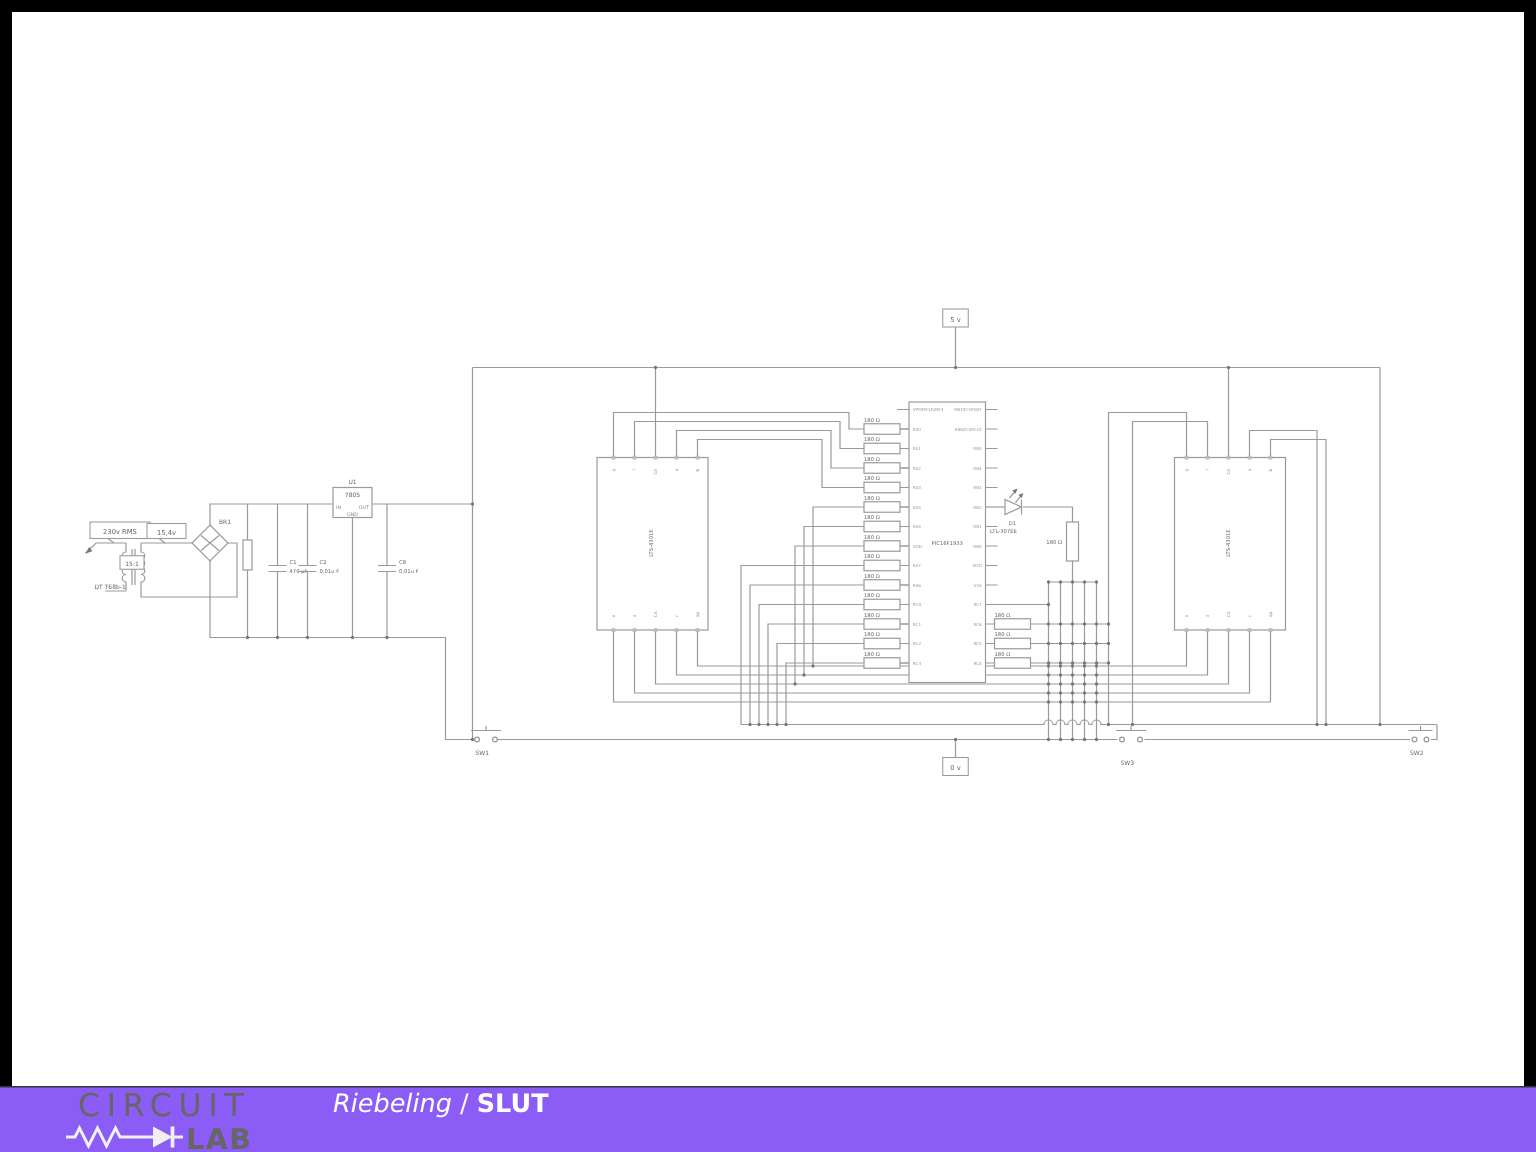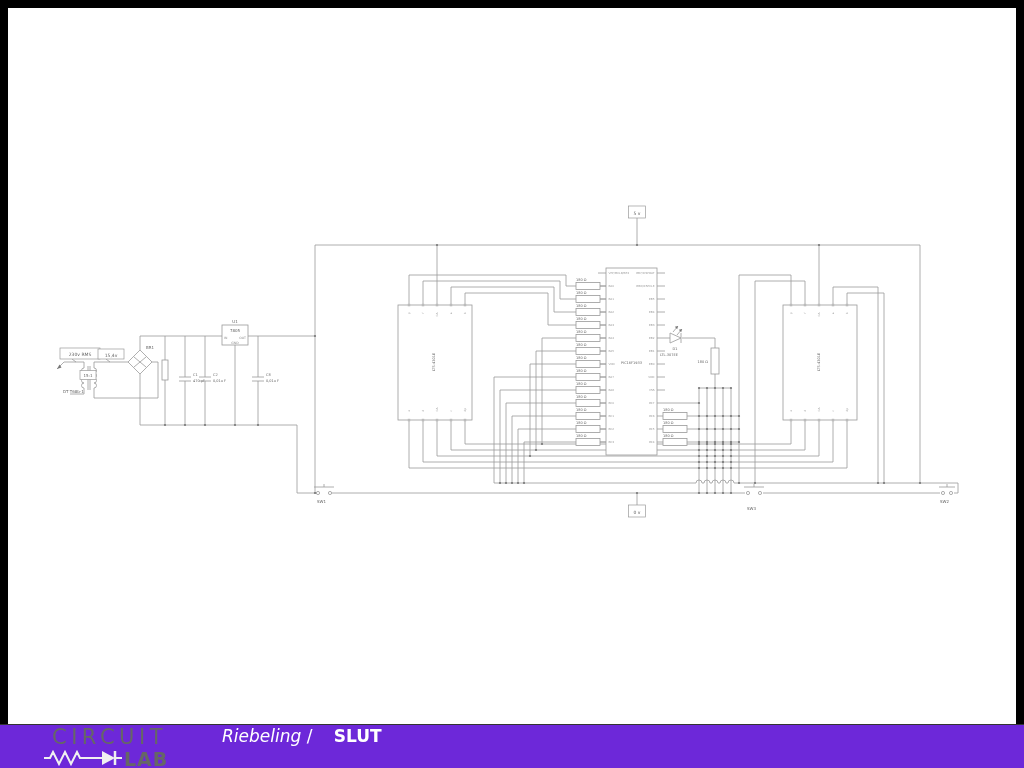--- a/index.html
+++ b/index.html
@@ -12,27 +12,27 @@
   .box{fill:#ffffff;stroke:#9a9a9a;stroke-width:0.7;}
   .dot{fill:#777;stroke:none;}
   .pad{fill:#bbb;stroke:none;}
   text{fill:#666;}
   .t28{font-size:2.8px;fill:#999;}
   .t3{font-size:3.2px;fill:#888;}
   .t35{font-size:3.5px;}
   .t4{font-size:4px;}
   .t45{font-size:4.5px;}
   
-  #footer{position:absolute;left:0;top:724px;width:1024px;height:44px;background:#6d28d9;
+  #footer{position:absolute;left:0;top:724px;width:1024px;height:44px;background:#8b5cf6;
           border-top:1px solid #333;color:#fff;}
   #brand{position:absolute;left:36px;top:0;}
   #titleblock{position:absolute;left:222px;top:2px;line-height:19px;}
   #title-line1{font-size:17px;}
   #title-line1 .author{font-style:italic;margin-top:45px;}
-  #title-line1 .project{font-weight:bold;margin-left:16px;}
+  #title-line1 .project{font-weight:bold;}
   #url-line{font-size:16px;font-weight:bold;}
 </style>
 </head>
 <body>
 
 <div id="canvas">
 <svg id="schematic" width="1008" height="717" viewBox="8 8 1008 717" xmlns="http://www.w3.org/2000/svg">
 
   <g>
 

